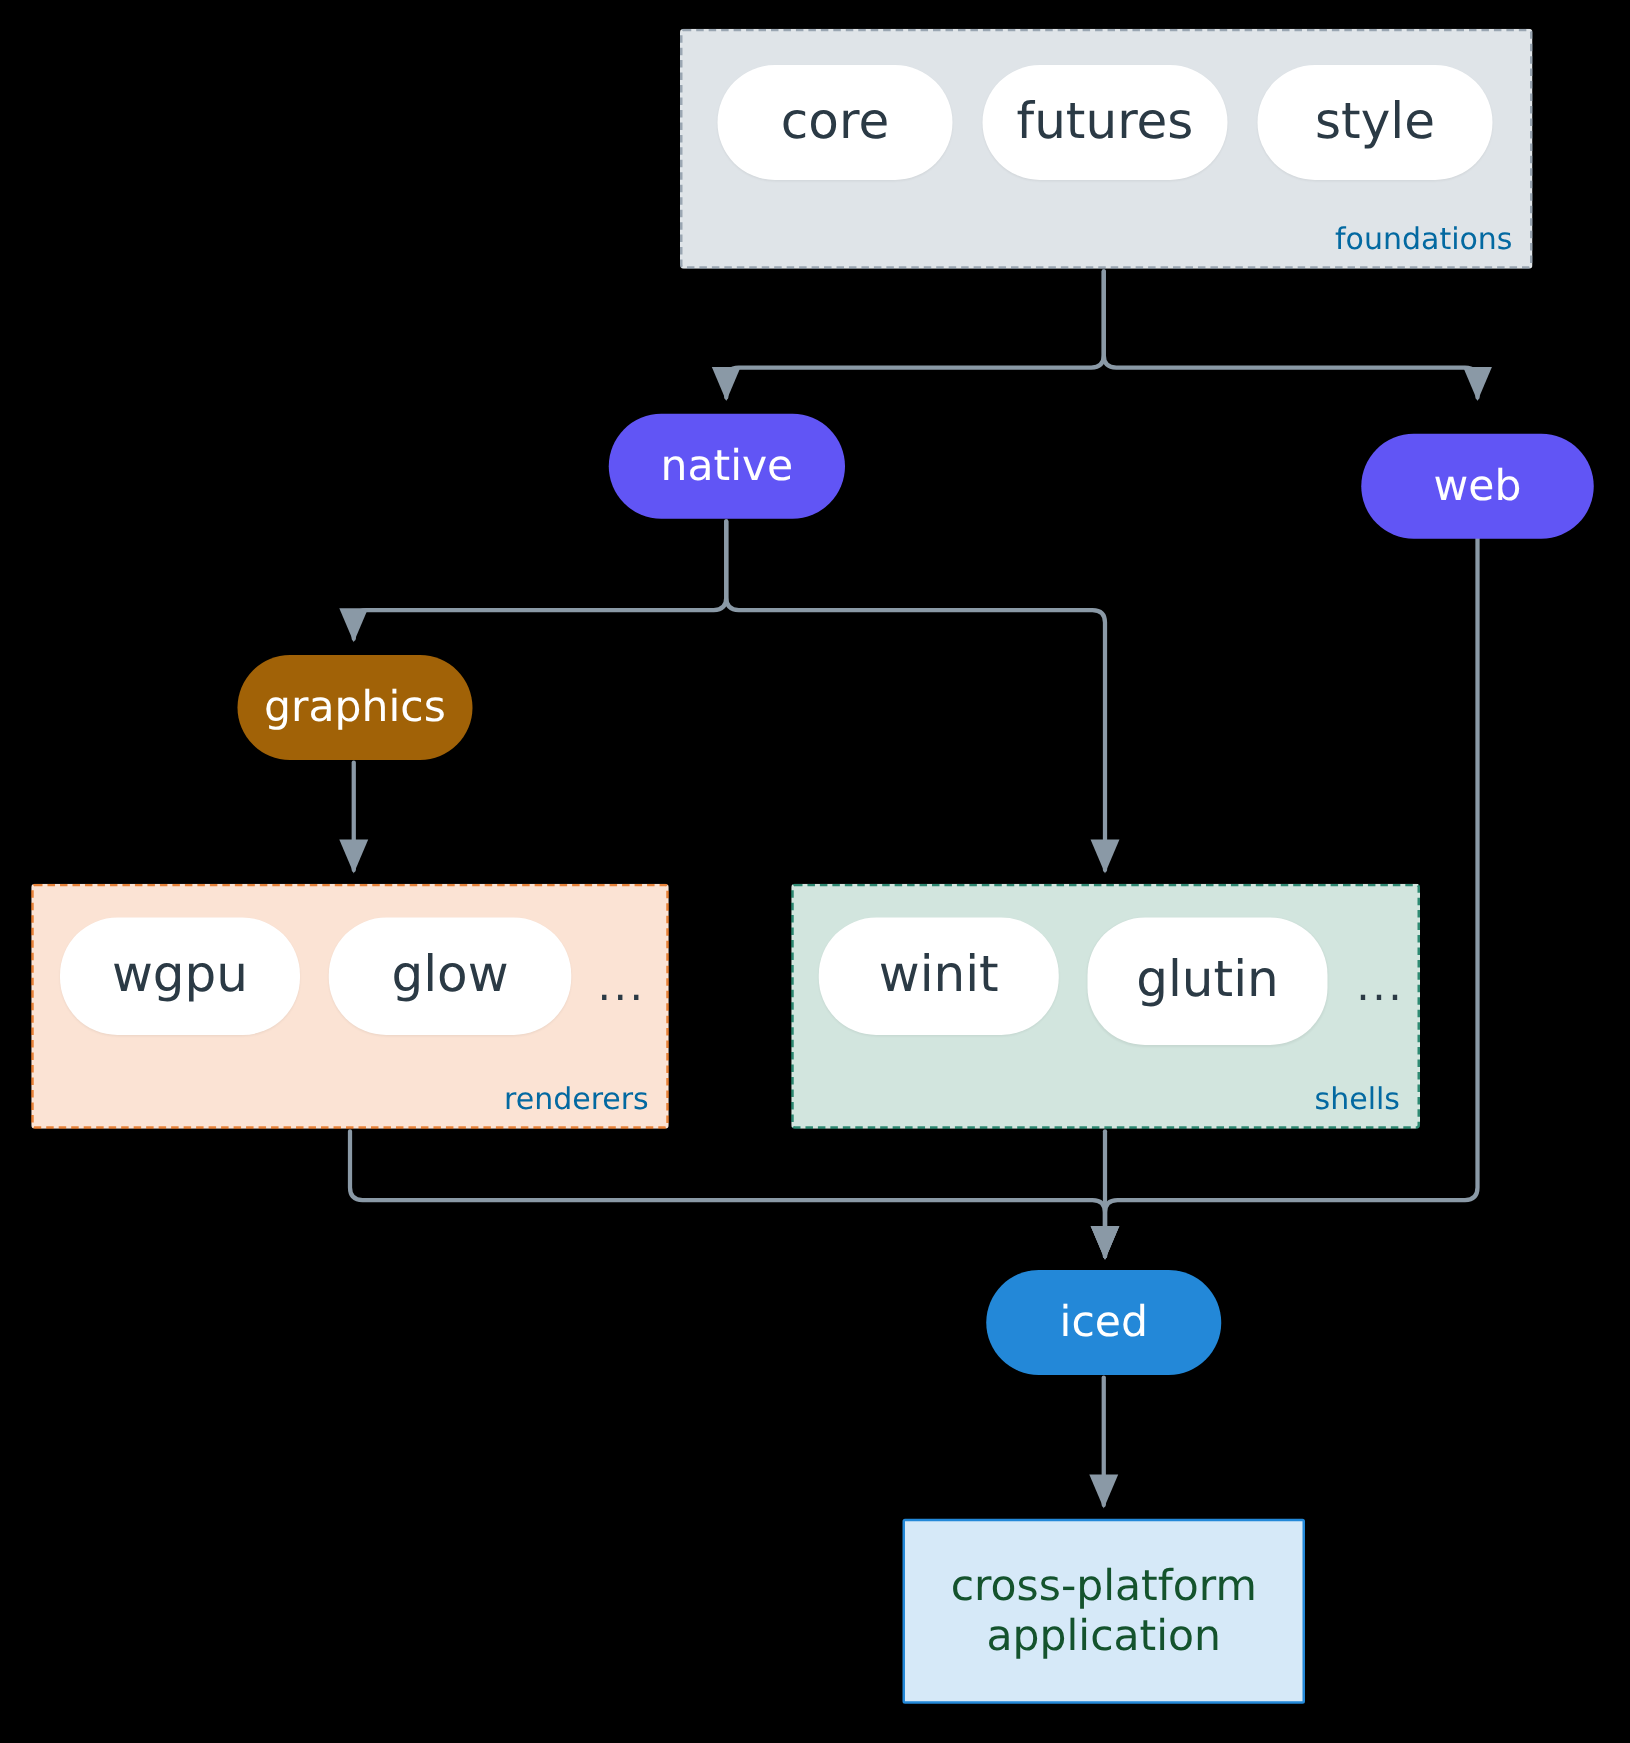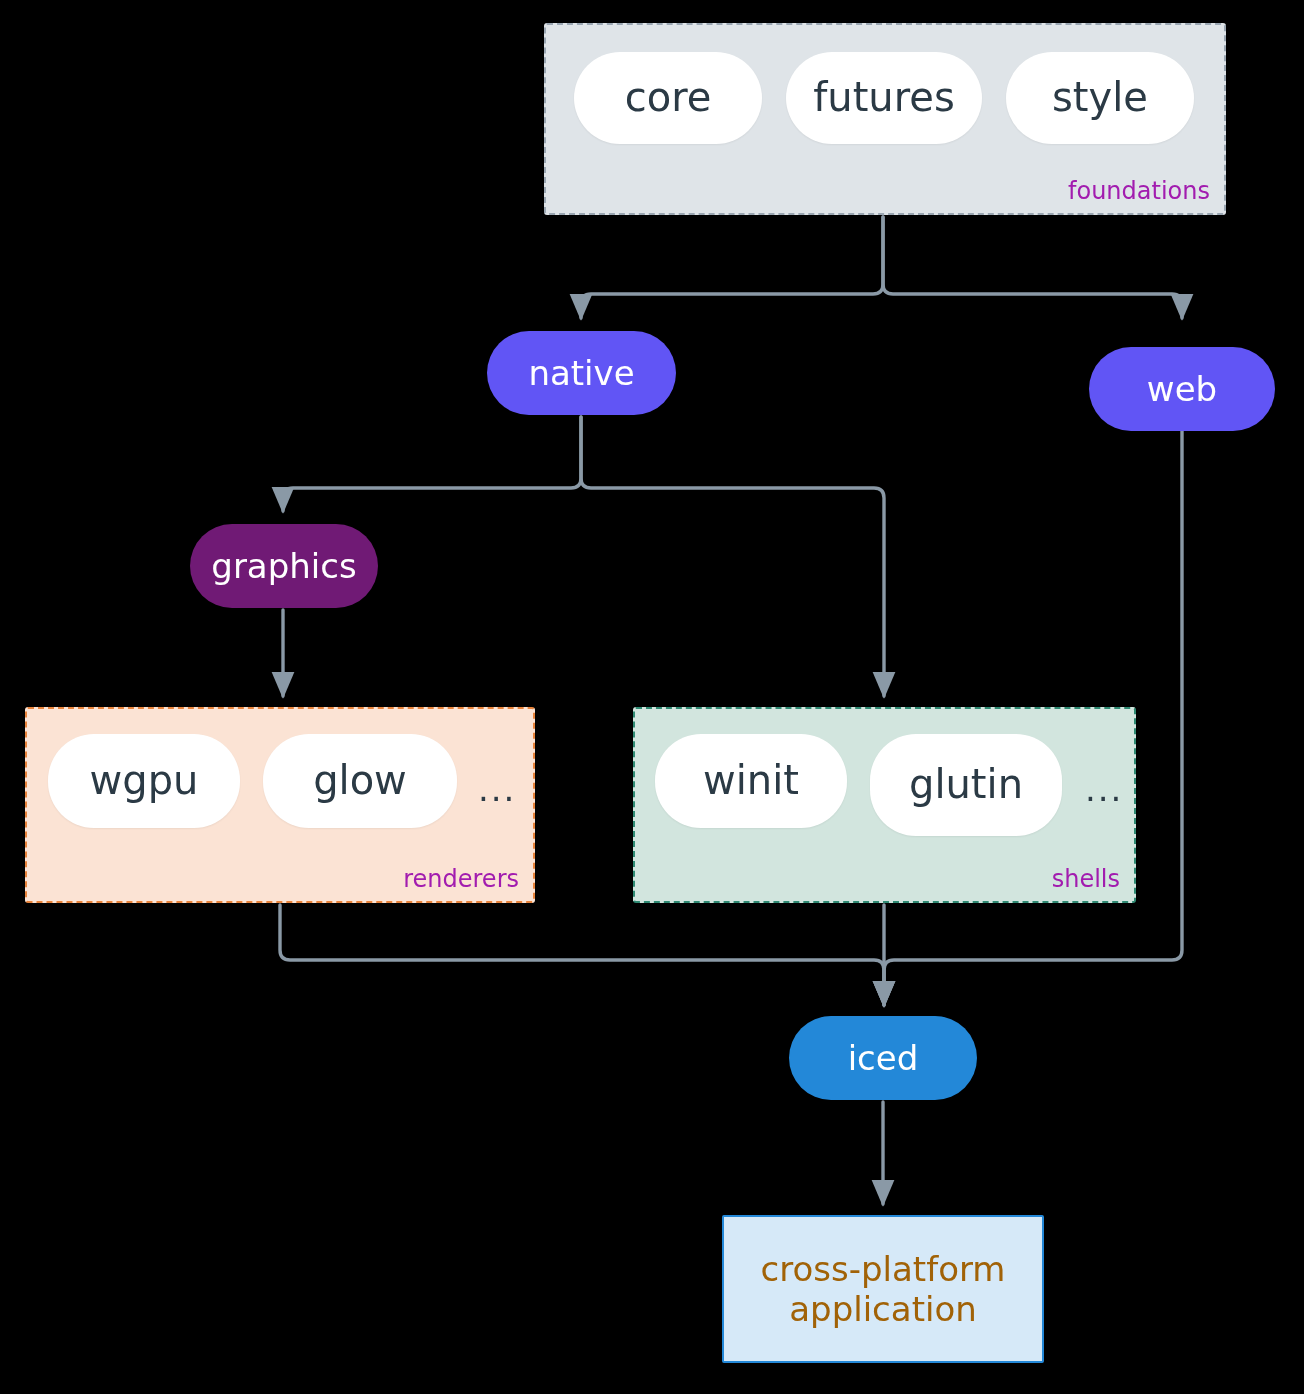--- a/index.html
+++ b/index.html
@@ -39,21 +39,21 @@
     position: absolute;
     box-sizing: border-box;
     border-style: dashed;
     border-width: 2px;
   }
   .cluster-label {
     position: absolute;
     right: 14px;
     bottom: 8px;
     font-size: 24px;
-    color: #a21caf;
+    color: #0369a1;
     white-space: nowrap;
   }
   #cluster-foundations {
     left: 544px;  top: 23px;
     width: 682px; height: 192px;
     background: #dfe4e8;
     border-color: #9aa6b2;
     border-radius: 3px;
   }
   #cluster-renderers {
@@ -78,29 +78,29 @@
     font-size: 40px;
     box-shadow: 0 1px 2px rgba(0,0,0,0.06);
   }
   
   .pill-solid {
     border-radius: 46px;
     color: #ffffff;
     font-size: 34px;
   }
   .c-native, .c-web { background: #6155f5; }
-  .c-graphics      { background: #701a75; }
+  .c-graphics      { background: #a16207; }
   .c-iced          { background: #2388d8; }
 
   
   #node-app {
     background: #d6e9f8;
     border: 2px solid #2388d8;
     border-radius: 2px;
-    color: #a16207;
+    color: #14532d;
     font-size: 34px;
     flex-direction: column;
   }
   #node-app .app-line { display: block; }
 
   
   .ellipsis {
     position: absolute;
     color: #2b3a45;
     font-size: 34px;

